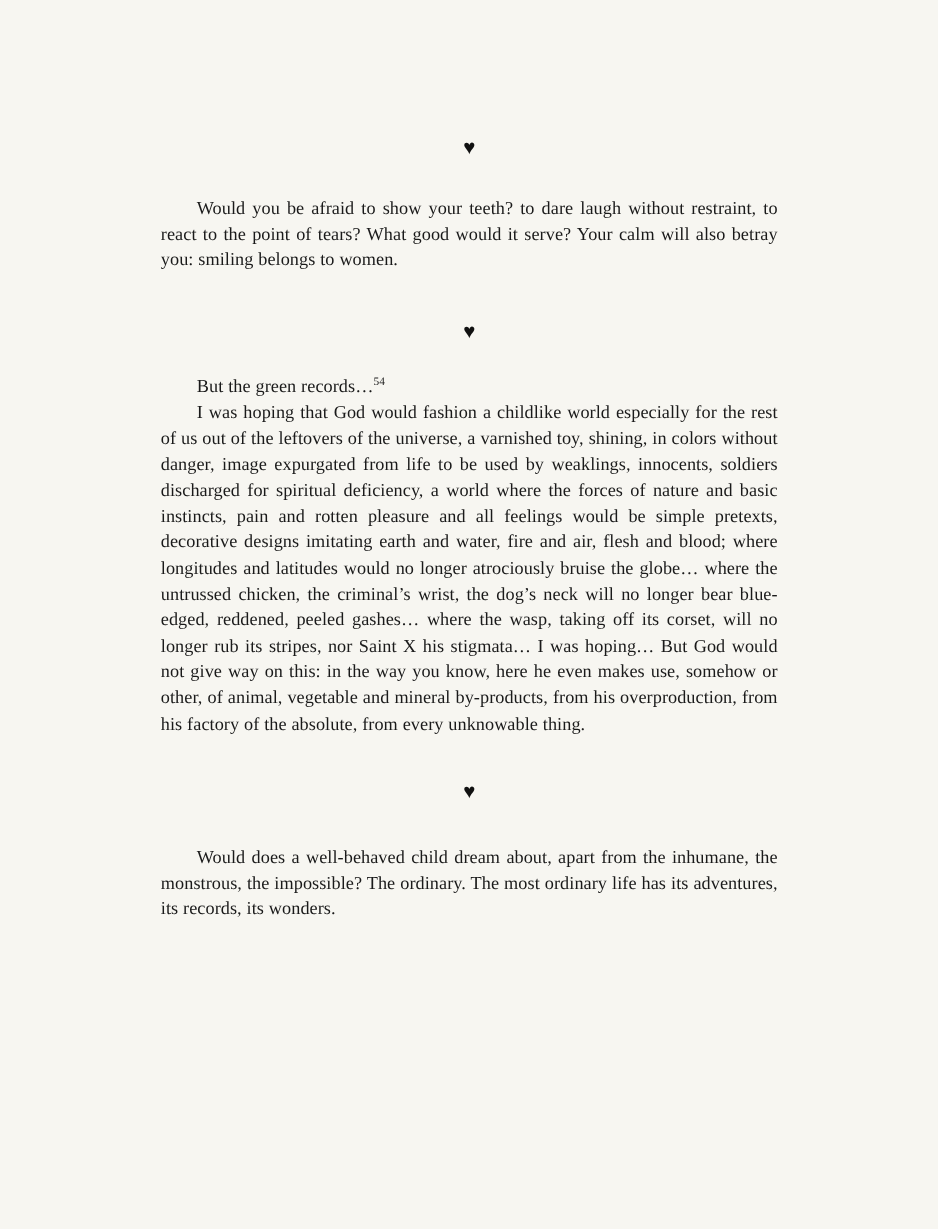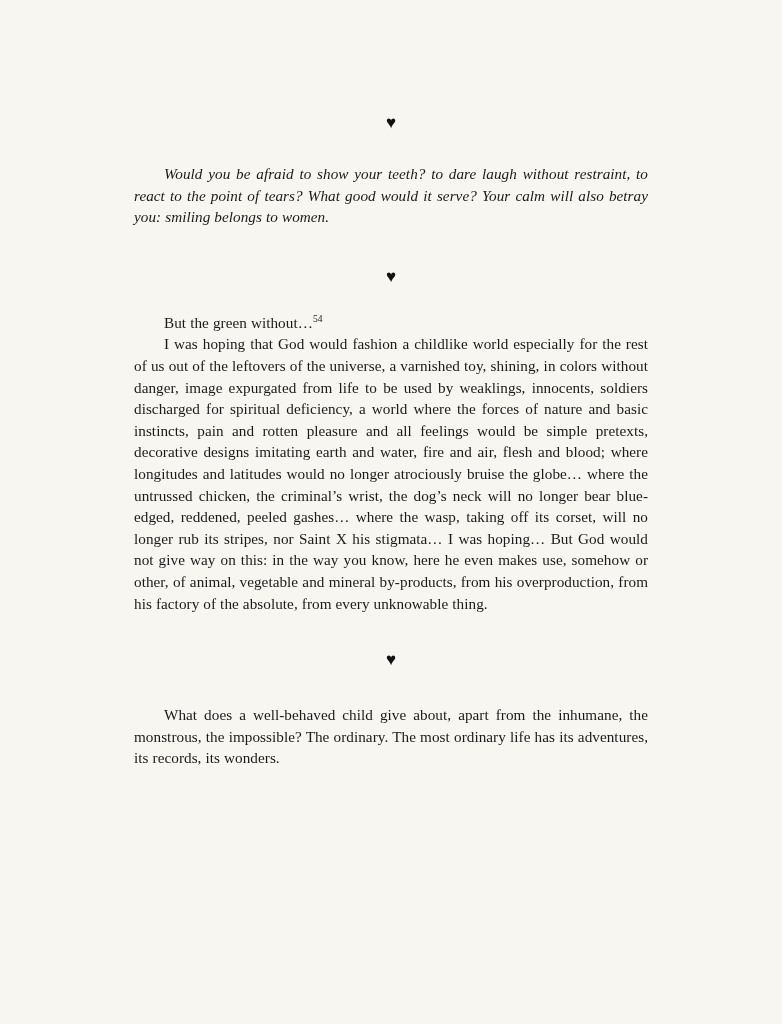--- a/index.html
+++ b/index.html
@@ -42,21 +42,20 @@
     text-align: justify;
     text-justify: inter-word;
     letter-spacing: 0.05px;
     word-spacing: 0.2px;
   }
   p.indent {
     text-indent: 30px;
   }
   .block {
     margin-top: 32px;
-    font-style: italic;
   }
   .block-2 {
     margin-top: 27px;
   }
   .block-3 {
     margin-top: 36px;
   }
   sup {
     font-size: 9.5px;
     vertical-align: super;
@@ -79,26 +78,26 @@
 
     <div class="block">
       <p class="para indent">Would you be afraid to show your teeth? to dare laugh without restraint, to react to the point of tears? What good would it serve? Your calm will also betray you: smiling belongs to women.</p>
     </div>
 
     <div class="divider d2">
       <span class="heart">♥</span>
     </div>
 
     <div class="block-2">
-      <p class="para indent"><span>But the green without…</span><sup>54</sup></p>
+      <p class="para indent"><span>But the green records…</span><sup>54</sup></p>
       <p class="para indent">I was hoping that God would fashion a childlike world especially for the rest of us out of the leftovers of the universe, a varnished toy, shining, in colors without danger, image expurgated from life to be used by weaklings, innocents, soldiers discharged for spiritual deficiency, a world where the forces of nature and basic instincts, pain and rotten pleasure and all feelings would be simple pretexts, decorative designs imitating earth and water, fire and air, flesh and blood; where longitudes and latitudes would no longer atrociously bruise the globe… where the untrussed chicken, the criminal’s wrist, the dog’s neck will no longer bear blue-edged, reddened, peeled gashes… where the wasp, taking off its corset, will no longer rub its stripes, nor Saint X his stigmata… I was hoping… But God would not give way on this: in the way you know, here he even makes use, somehow or other, of animal, vegetable and mineral by-products, from his overproduction, from his factory of the absolute, from every unknowable thing.</p>
     </div>
 
     <div class="divider d3">
       <span class="heart">♥</span>
     </div>
 
     <div class="block-3">
-      <p class="para indent">What does a well-behaved child give about, apart from the inhumane, the monstrous, the impossible? The ordinary. The most ordinary life has its adventures, its records, its wonders.</p>
+      <p class="para indent">Would does a well-behaved child dream about, apart from the inhumane, the monstrous, the impossible? The ordinary. The most ordinary life has its adventures, its records, its wonders.</p>
     </div>
 
   </div>
 </div>
 
 </body></html>

